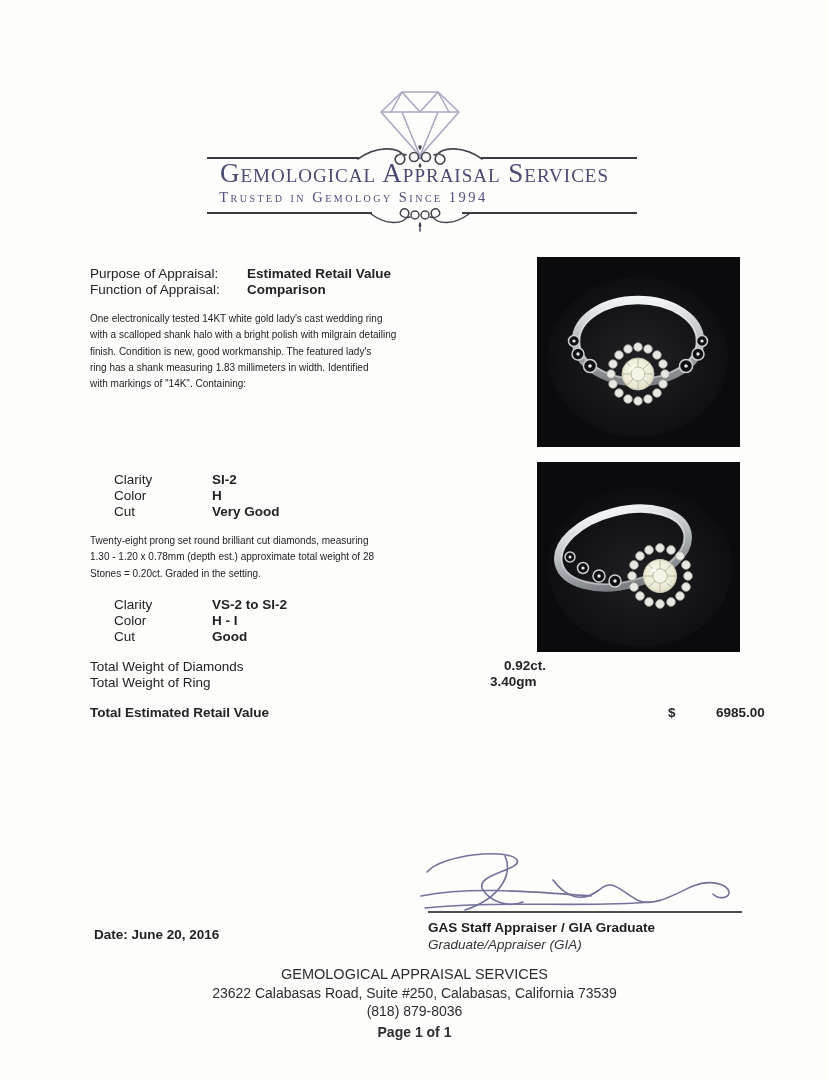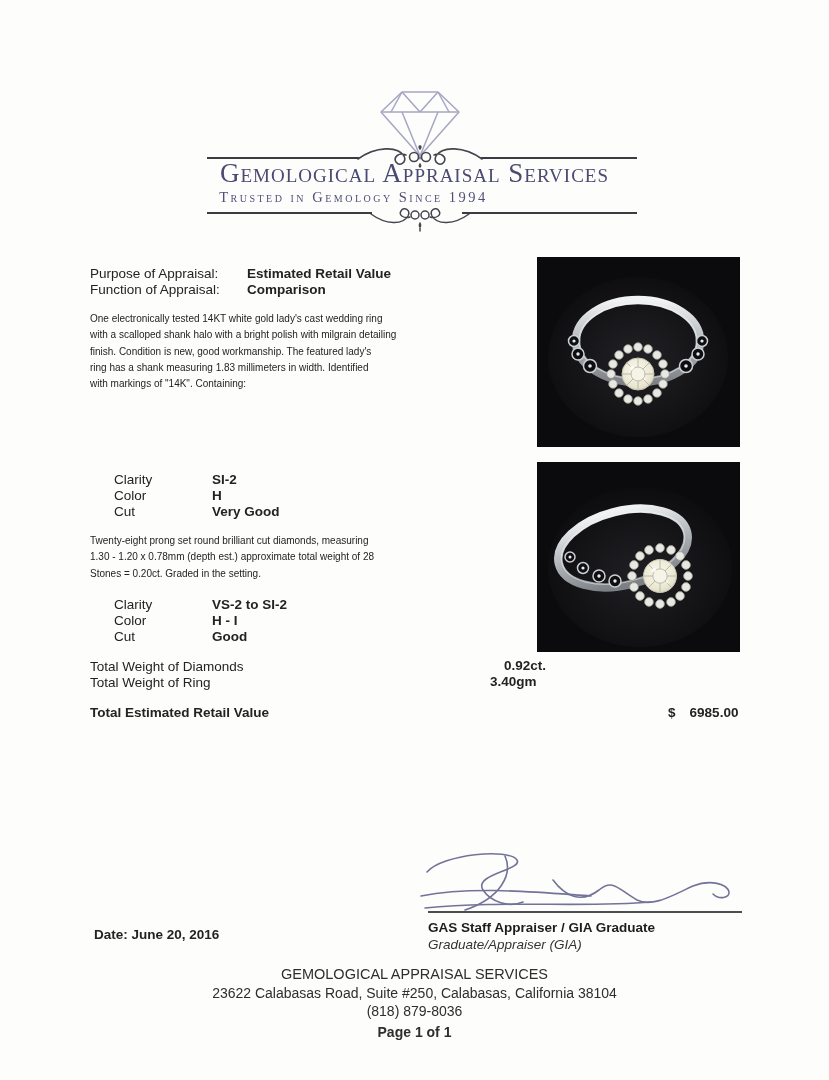--- a/index.html
+++ b/index.html
@@ -120,21 +120,21 @@
   <span class="abs t" style="left:114px;top:629px;">Cut</span>
   <span class="abs t b" style="left:212px;top:629px;">Good</span>
 
   <span class="abs t" style="left:90px;top:659px;">Total Weight of Diamonds</span>
   <span class="abs t b" style="left:504px;top:658px;text-align:right;">0.92ct.</span>
   <span class="abs t" style="left:90px;top:675px;">Total Weight of Ring</span>
   <span class="abs t b" style="left:490px;top:674px;">3.40gm</span>
 
   <span class="abs t b" style="left:90px;top:705px;">Total Estimated Retail Value</span>
   <span class="abs t b" style="left:668px;top:705px;">$</span>
-  <span class="abs t b" style="left:684px;top:705px;width:60px;text-align:center;">6985.00</span>
+  <span class="abs t b" style="left:716px;top:705px;width:60px;text-align:left;">6985.00</span>
 
   <svg class="abs photo" style="left:537px;top:257px;" viewBox="0 0 203 190">
     <defs>
       <radialGradient id="glow1" cx="50%" cy="52%" r="60%">
         <stop offset="0%" stop-color="#222226"></stop>
           <stop offset="100%" stop-color="#0b0b0d"></stop>
       </radialGradient>
       <linearGradient id="metal1" x1="0" y1="0" x2="0" y2="1">
         <stop offset="0%" stop-color="#f2f3f4"></stop>
           <stop offset="55%" stop-color="#aeb3b7"></stop>
@@ -277,17 +277,17 @@
       <path d="M12 62 C90 54, 170 62, 238 56"></path>
       <path d="M140 34 C152 50, 168 58, 186 44 C200 32, 206 44, 224 54 C240 62, 262 48, 280 40 C298 33, 314 38, 316 46 C317 52, 306 54, 300 48"></path>
     </g>
   </svg>
   <div class="abs sig-line" style="left:428px;top:911px;width:314px;"></div>
   <span class="abs sig-title" style="left:428px;top:920px;">GAS Staff Appraiser / GIA Graduate</span>
   <span class="abs sig-sub" style="left:428px;top:937px;">Graduate/Appraiser (GIA)</span>
   <span class="abs t b" style="left:94px;top:927px;">Date: June 20, 2016</span>
 
   <div class="abs footer-line" style="top:966px;font-size:14.5px;">GEMOLOGICAL APPRAISAL SERVICES</div>
-  <div class="abs footer-line" style="top:985px;">23622 Calabasas Road, Suite #250, Calabasas, California 38104</div>
+  <div class="abs footer-line" style="top:985px;">23622 Calabasas Road, Suite #250, Calabasas, California 73539</div>
   <div class="abs footer-line" style="top:1003px;">(818) 879-8036</div>
   <div class="abs footer-line b" style="top:1024px;">Page 1 of 1</div>
 
 </div>
 
 </body></html>

